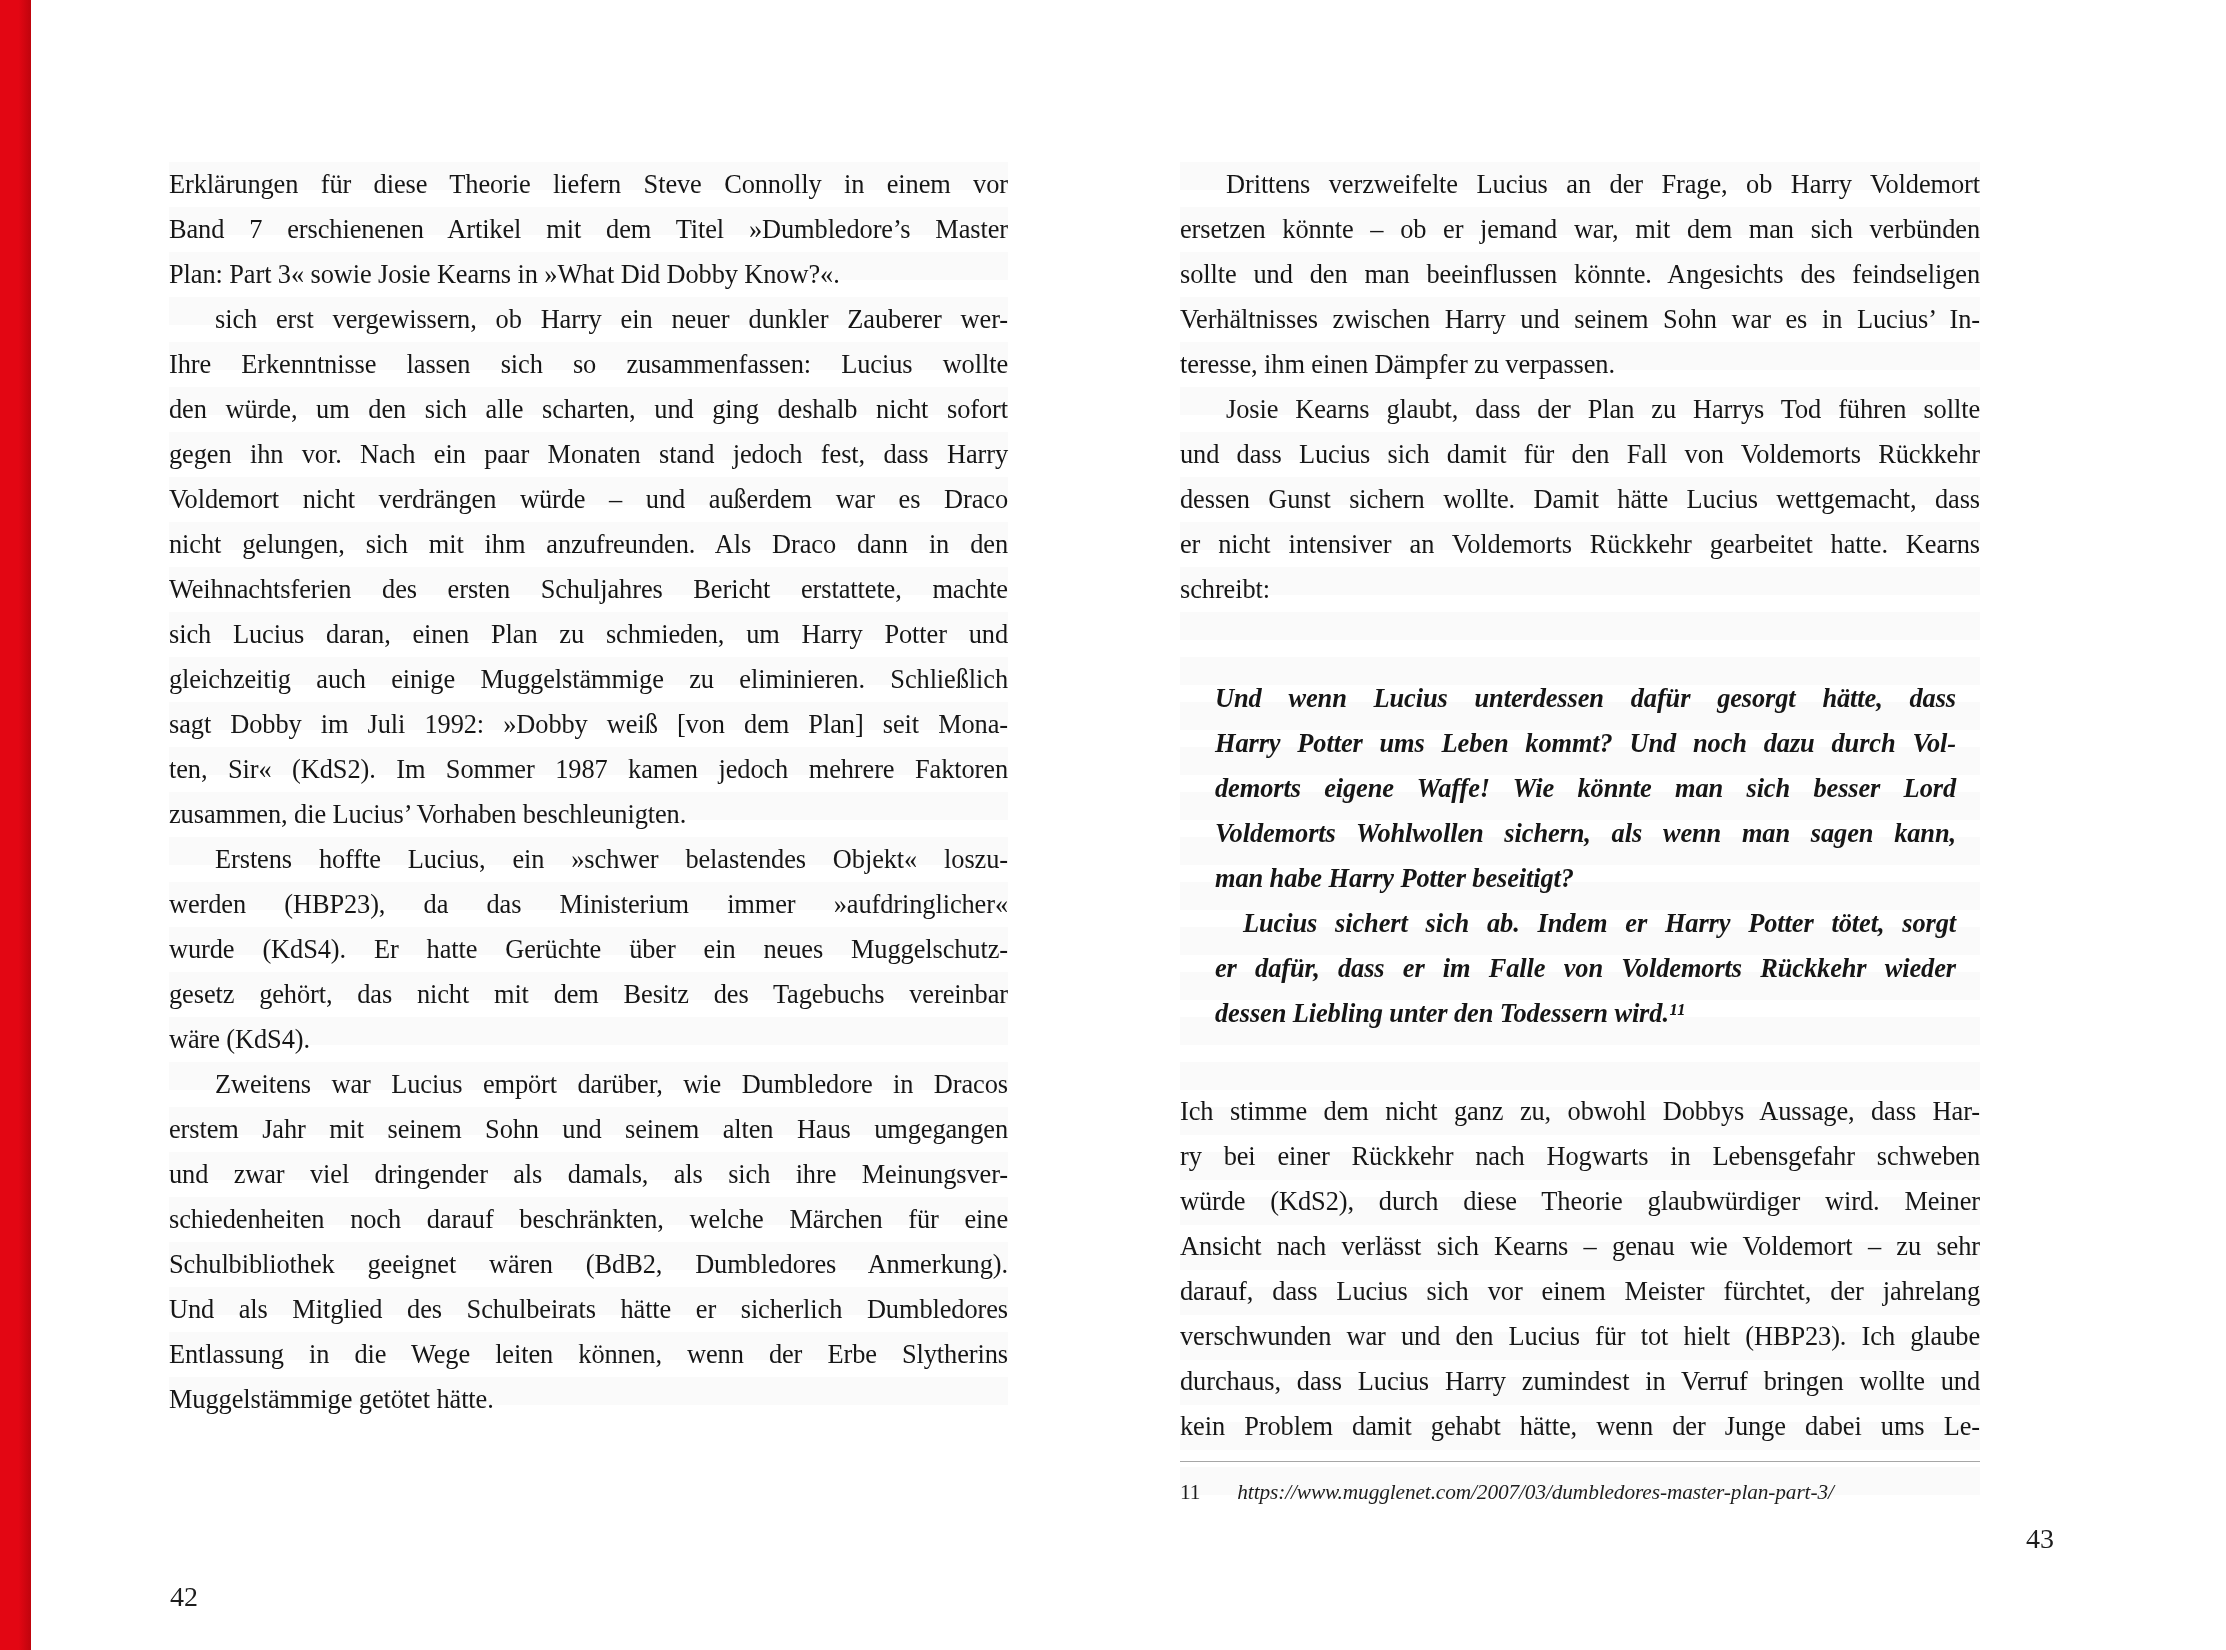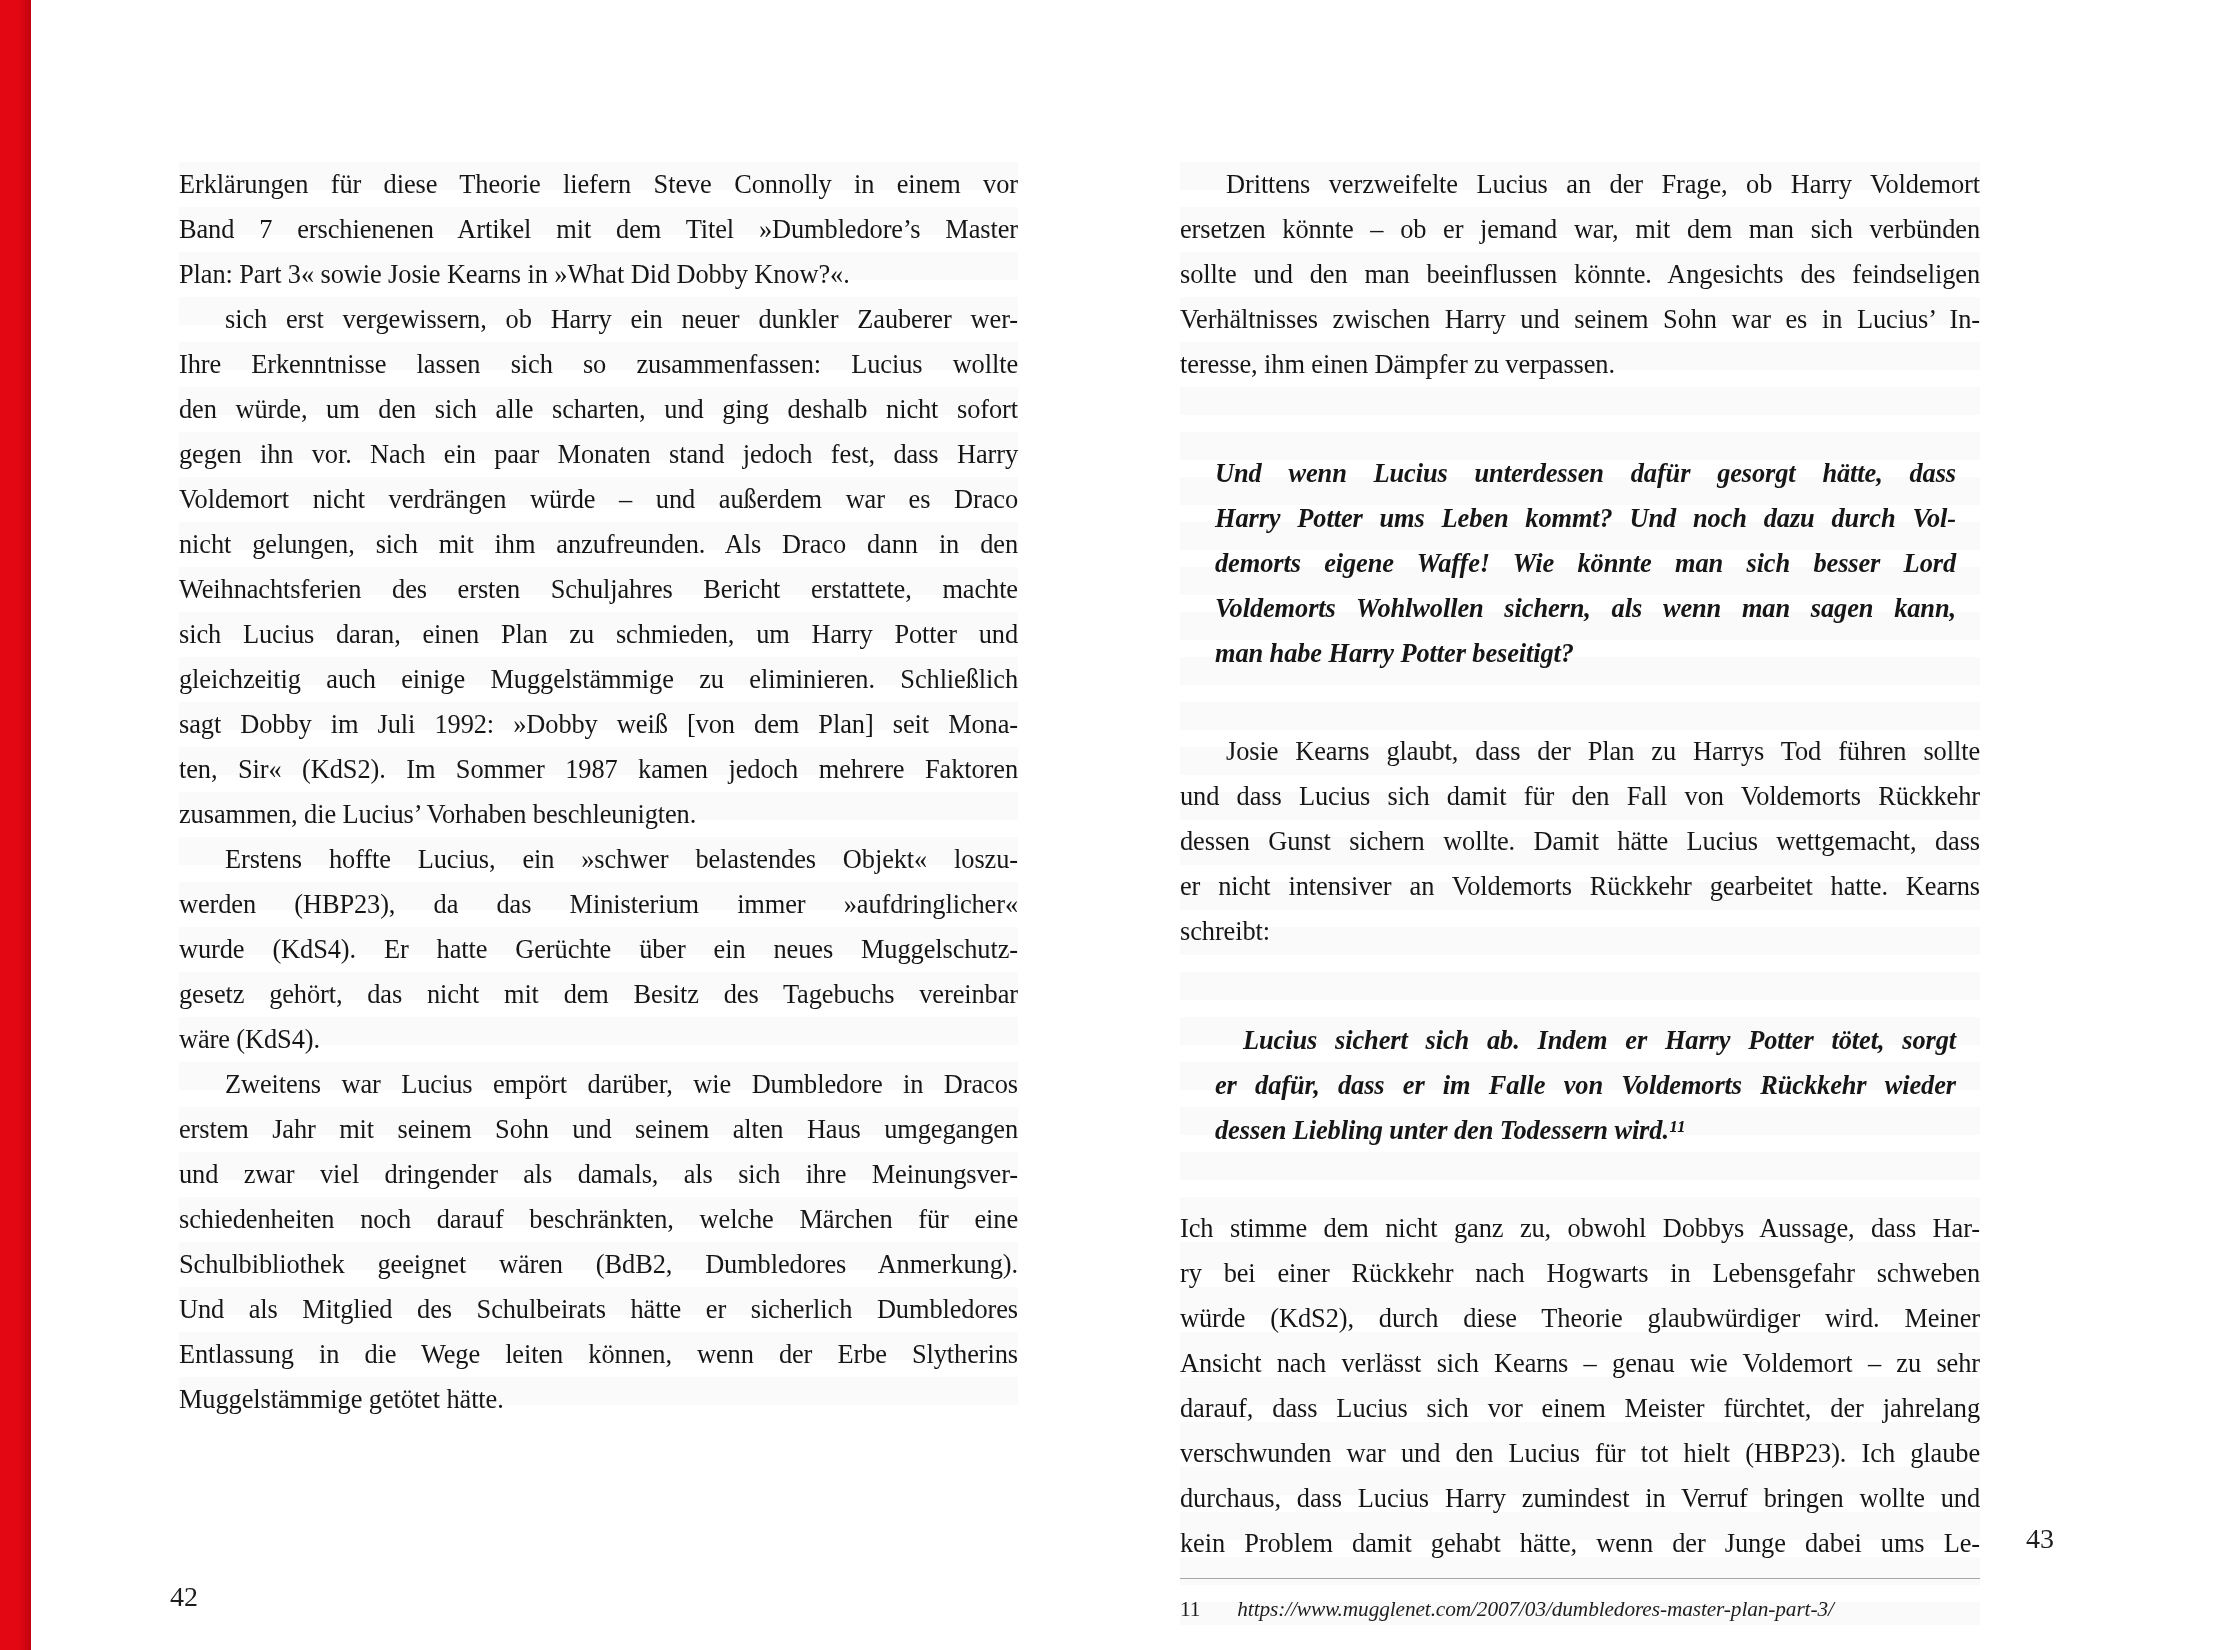--- a/index.html
+++ b/index.html
@@ -29,21 +29,21 @@
     font-size: 26.4px;
     line-height: 45px;
     letter-spacing: -0.1px;
     
     background: repeating-linear-gradient(
       to bottom,
       rgba(0,0,0,0.018) 0px, rgba(0,0,0,0.018) 28px,
       rgba(0,0,0,0) 28px, rgba(0,0,0,0) 45px
     );
   }
-  #left-text  { left: 179px;  width: 839px; }
+  #left-text  { left: 169px;  width: 839px; }
   #right-text { left: 1180px; width: 800px; }
 
   .para { margin: 0; }
   .line {
     text-align: justify;
     text-align-last: justify;
   }
   .line.last { text-align-last: left; }
   .para.indent .line:first-child { text-indent: 46px; }
 
@@ -129,33 +129,33 @@
 
 <div class="page">
   <div class="page-text" id="right-text">
       <div class="para indent" data-style="normal">
         <div class="line">Drittens verzweifelte Lucius an der Frage, ob Harry Voldemort</div>
         <div class="line">ersetzen könnte – ob er jemand war, mit dem man sich verbünden</div>
         <div class="line">sollte und den man beeinflussen könnte. Angesichts des feindseligen</div>
         <div class="line">Verhältnisses zwischen Harry und seinem Sohn war es in Lucius’ In-</div>
         <div class="line last">teresse, ihm einen Dämpfer zu verpassen.</div>
       </div>
+      <div class="para indent" data-style="normal">
+        <div class="line">Josie Kearns glaubt, dass der Plan zu Harrys Tod führen sollte</div>
+        <div class="line">und dass Lucius sich damit für den Fall von Voldemorts Rückkehr</div>
+        <div class="line">dessen Gunst sichern wollte. Damit hätte Lucius wettgemacht, dass</div>
+        <div class="line">er nicht intensiver an Voldemorts Rückkehr gearbeitet hatte. Kearns</div>
+        <div class="line last">schreibt:</div>
+      </div>
       <div class="para" data-style="quote">
         <div class="line">Und wenn Lucius unterdessen dafür gesorgt hätte, dass</div>
         <div class="line">Harry Potter ums Leben kommt? Und noch dazu durch Vol-</div>
         <div class="line">demorts eigene Waffe! Wie könnte man sich besser Lord</div>
         <div class="line">Voldemorts Wohlwollen sichern, als wenn man sagen kann,</div>
         <div class="line last">man habe Harry Potter beseitigt?</div>
-      </div>
-      <div class="para indent" data-style="normal">
-        <div class="line">Josie Kearns glaubt, dass der Plan zu Harrys Tod führen sollte</div>
-        <div class="line">und dass Lucius sich damit für den Fall von Voldemorts Rückkehr</div>
-        <div class="line">dessen Gunst sichern wollte. Damit hätte Lucius wettgemacht, dass</div>
-        <div class="line">er nicht intensiver an Voldemorts Rückkehr gearbeitet hatte. Kearns</div>
-        <div class="line last">schreibt:</div>
       </div>
       <div class="para indent" data-style="quote">
         <div class="line">Lucius sichert sich ab. Indem er Harry Potter tötet, sorgt</div>
         <div class="line">er dafür, dass er im Falle von Voldemorts Rückkehr wieder</div>
         <div class="line last">dessen Liebling unter den Todessern wird.¹¹</div>
       </div>
       <div class="para" data-style="normal">
         <div class="line">Ich stimme dem nicht ganz zu, obwohl Dobbys Aussage, dass Har-</div>
         <div class="line">ry bei einer Rückkehr nach Hogwarts in Lebensgefahr schweben</div>
         <div class="line">würde (KdS2), durch diese Theorie glaubwürdiger wird. Meiner</div>

